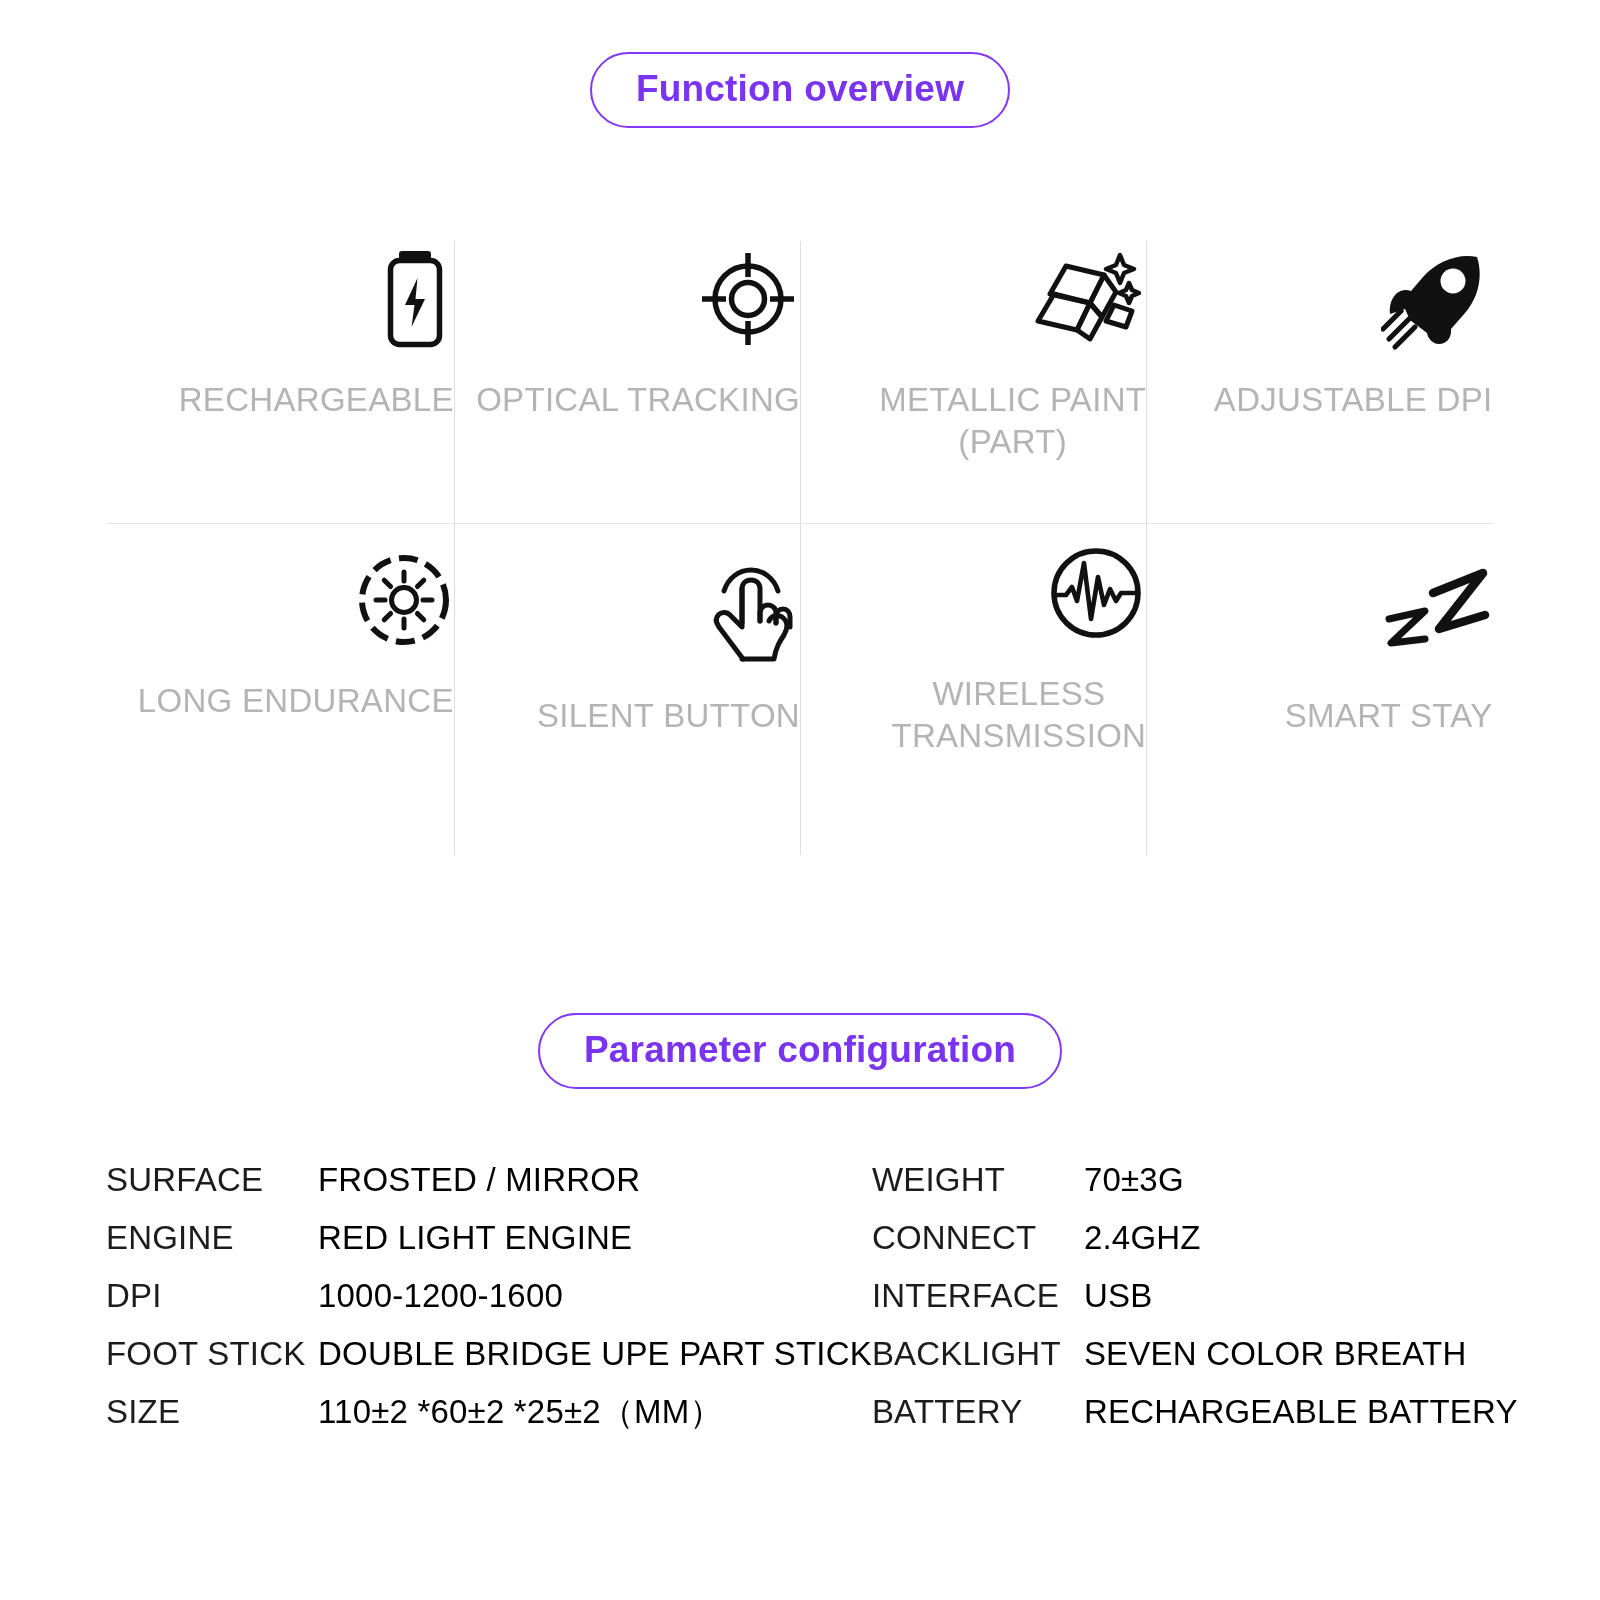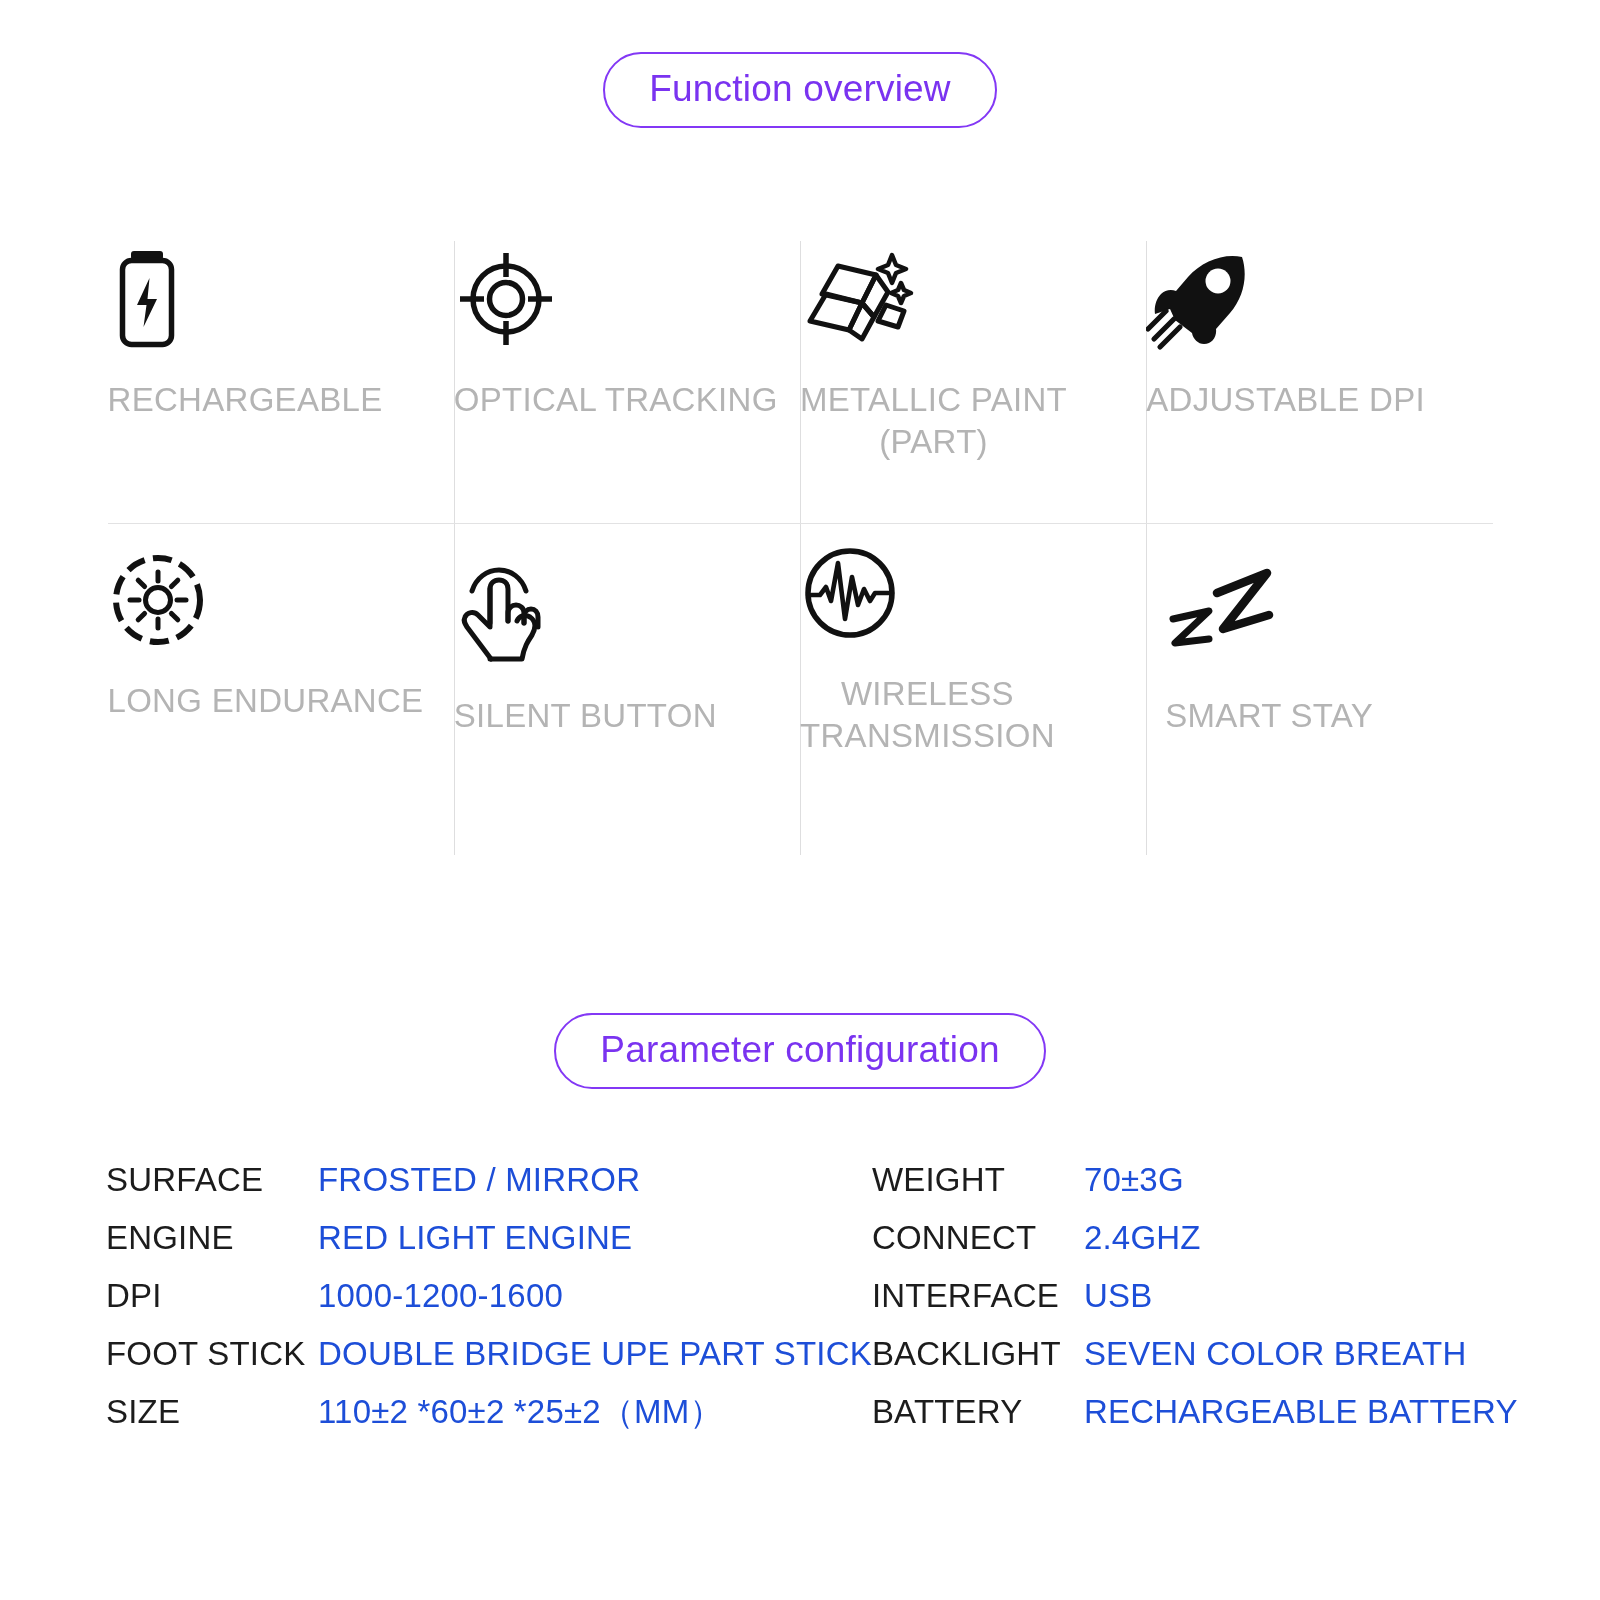--- a/index.html
+++ b/index.html
@@ -20,21 +20,21 @@
   .pill-wrap {
     display: flex;
     justify-content: center;
     align-items: center;
   }
   .pill {
     border: 2px solid #8338f5;
     border-radius: 999px;
     color: #7a33f0;
     font-size: 37px;
-    font-weight: 400;
+    font-weight: 700;
     letter-spacing: 0.2px;
     padding: 16px 44px 19px 44px;
     line-height: 1;
     white-space: nowrap;
     background: #ffffff;
   }
 
   #title-overview-wrap { margin-top: 52px; }
 
   
@@ -44,21 +44,21 @@
     width: 1385px;
     margin-top: 95px;
     display: grid;
     grid-template-columns: repeat(4, 1fr);
     grid-template-rows: 300px 320px;
   }
   .feature-cell {
     position: relative;
     display: flex;
     flex-direction: column;
-    align-items: flex-start;
+    align-items: flex-end;
     justify-content: flex-start;
     padding-top: 22px;
     box-sizing: border-box;
   }
   .feature-icon {
     height: 108px;
     display: flex;
     align-items: center;
     justify-content: center;
   }
@@ -107,21 +107,21 @@
 
   .spec-key {
     font-size: 33px;
     color: #1c1c1c;
     letter-spacing: 0.2px;
     white-space: nowrap;
     align-self: center;
   }
   .spec-val {
     font-size: 33px;
-    color: #1d4ed8;
+    color: #000000;
     letter-spacing: 0.2px;
     white-space: nowrap;
     align-self: center;
   }
 </style>
 </head>
 <body>
 
 <div class="pill-wrap" id="title-overview-wrap">
   <div class="pill">Function overview</div>

